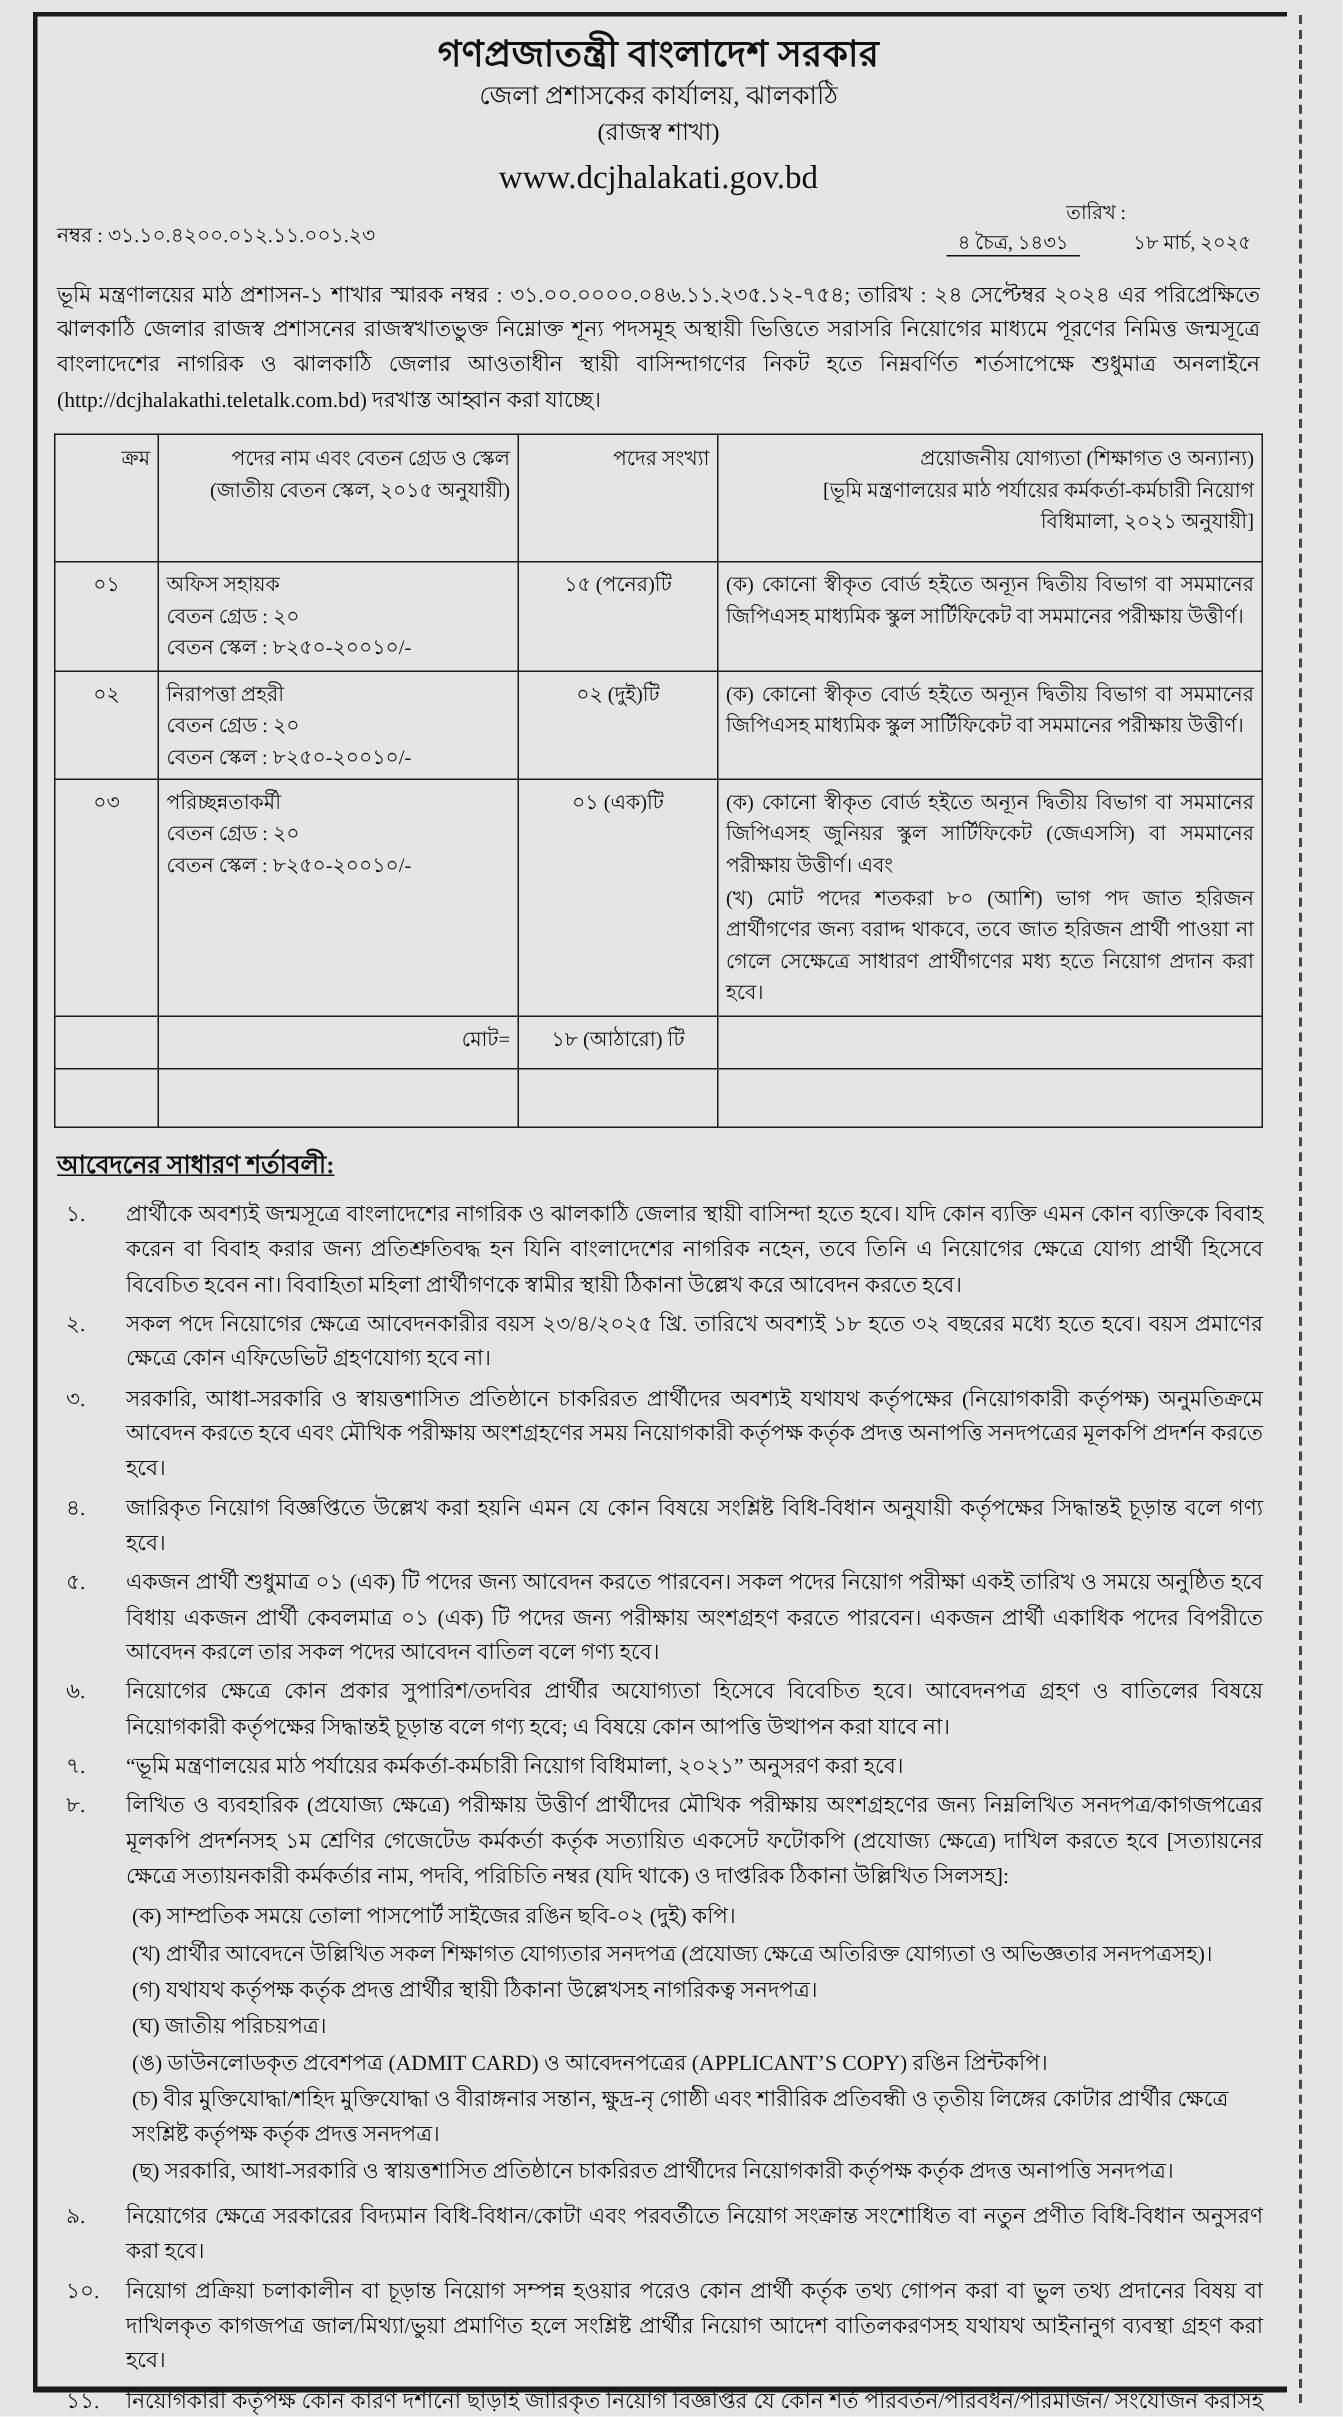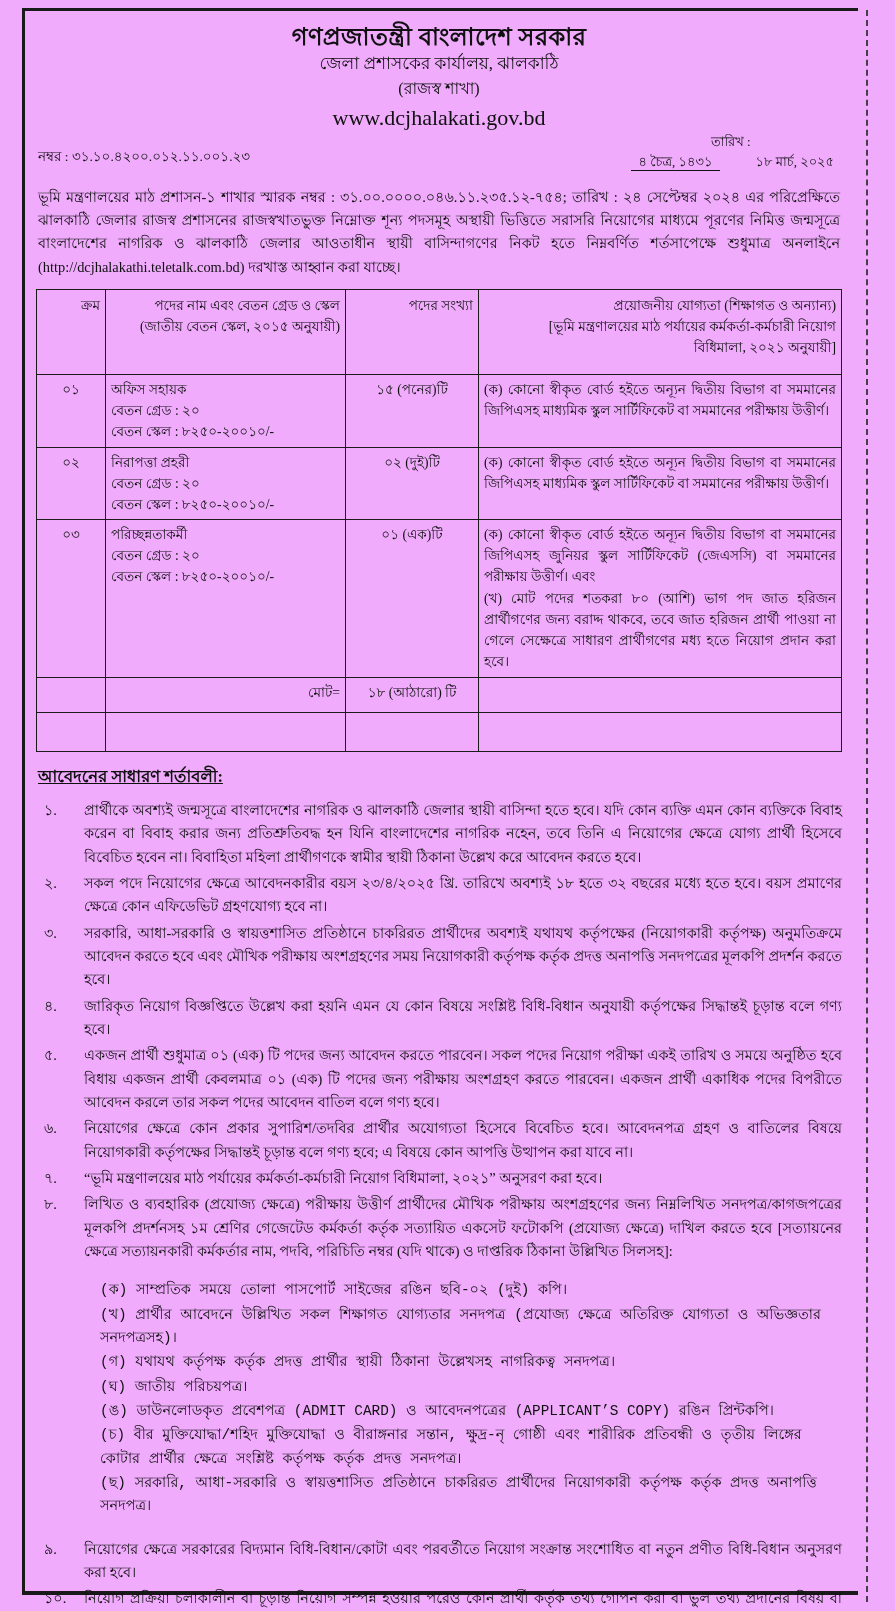--- a/index.html
+++ b/index.html
@@ -10,21 +10,21 @@
   }
   body {
     font-family: "Liberation Serif", "DejaVu Serif", serif;
     color: #101010;
   }
   #page {
     position: relative;
     width: 895px;
     height: 1611px;
     margin: 0 auto;
-    background: #f0abfc;
+    background: #e5e5e5;
     box-sizing: border-box;
     overflow: hidden;
   }
   
   #scan-frame {
     position: absolute;
     left: 22px;
     top: 8px;
     width: 836px;
     height: 1586px;
@@ -193,24 +193,23 @@
     padding-left: 8px;
     box-sizing: border-box;
   }
   .ctext {
     flex: 1 1 auto;
     font-size: 14.4px;
     line-height: 1.62;
     text-align: justify;
   }
   .sublist {
-    margin: 16px;
+    margin: 4px;
     padding: 0;
     list-style: none;
-    font-family: Liberation Mono, monospace;
   }
   .sublist li {
     font-size: 14.4px;
     line-height: 1.62;
     text-align: left;
     margin-top: 1px;
   }
   .latin { font-family: "Liberation Serif", serif; }
   .bottom-rule {
     position: absolute;

